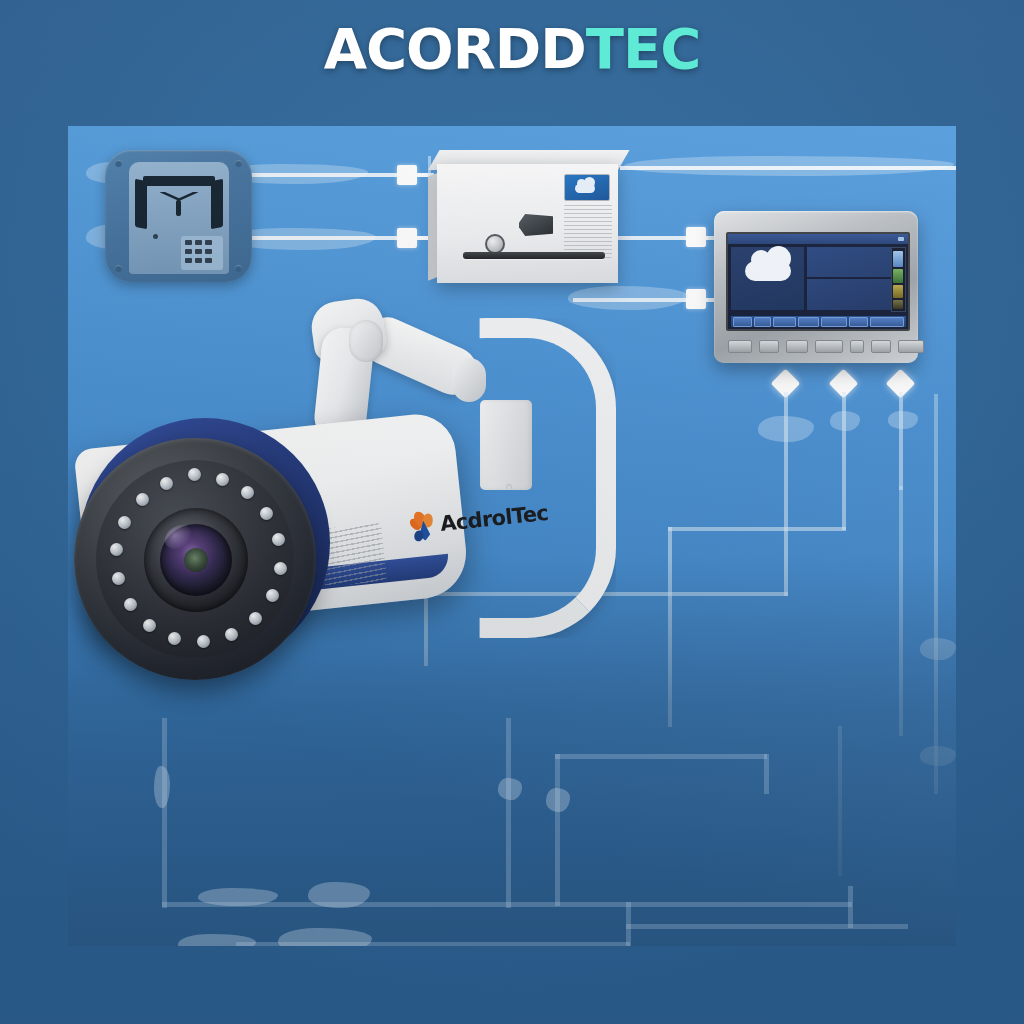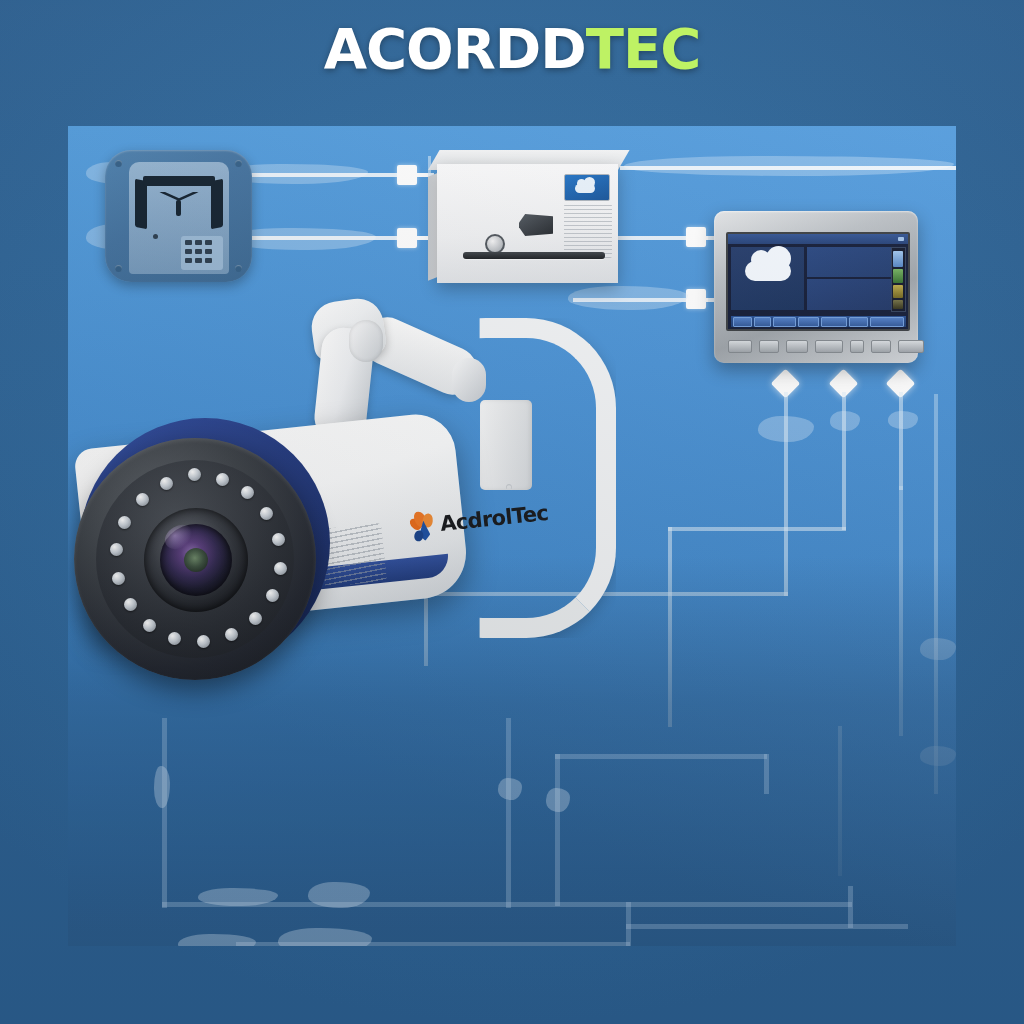--- a/index.html
+++ b/index.html
@@ -26,21 +26,21 @@
   #brand{
     position:absolute;left:0;top:18px;width:1024px;
     text-align:center;letter-spacing:-1px;
     font-size:56px;font-weight:bold;line-height:62px;
     font-family:"DejaVu Sans",sans-serif;
     white-space:nowrap;
     text-shadow:0 2px 6px rgba(0,0,0,.35);
     user-select:none;
   }
   #brand .p1{color:#ffffff;}
-  #brand .p2{color:#bef264;margin-top:44px;}
+  #brand .p2{color:#5eead4;margin-top:44px;}
 
   
   #panel{
     position:absolute;left:68px;top:126px;width:888px;height:820px;
     background:linear-gradient(170deg,#4f9bdd 0%,#4791d6 35%,#3f86c9 70%,#3a7cbd 100%);
     overflow:hidden;
   }
   #panel::after{
     content:"";position:absolute;inset:0;
     background:linear-gradient(200deg,rgba(255,255,255,.09),rgba(0,0,0,.10) 75%);

